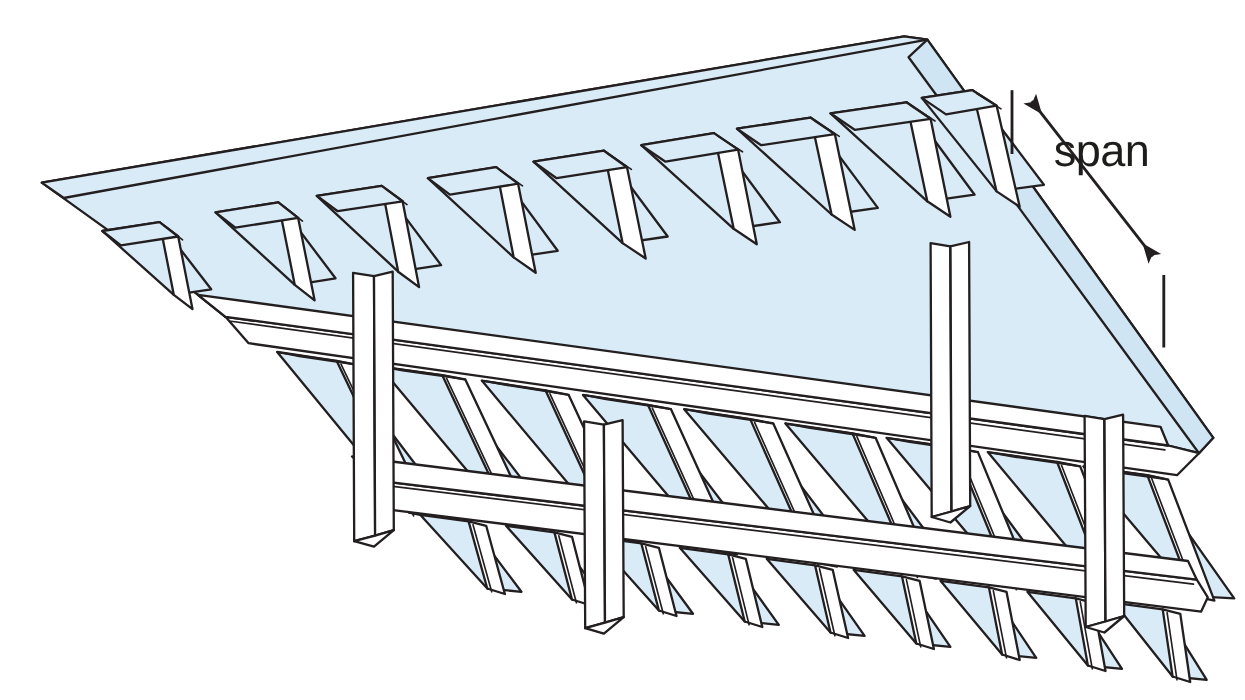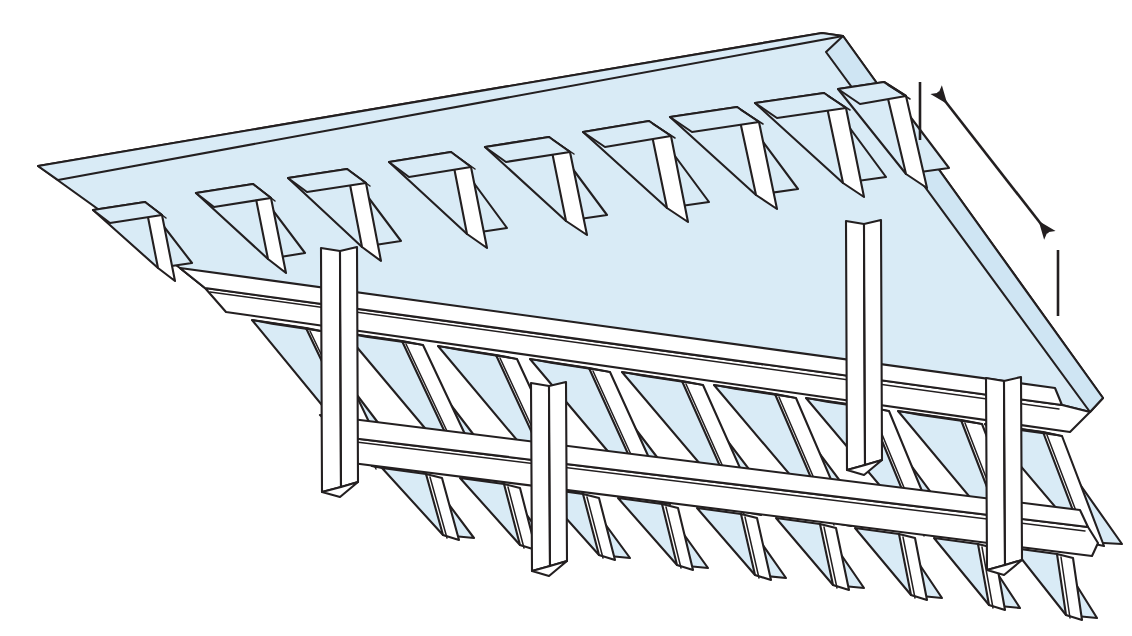--- a/index.html
+++ b/index.html
@@ -258,14 +258,15 @@
 
       <path class="tickln" d="M920,82 L920,140"></path>
 
       <path class="tickln" d="M1058,250 L1058,316"></path>
 
       <path class="dimln" d="M938,92 L1048,233" marker-start="url(#arrowUp)" marker-end="url(#arrowUp)"></path>
     </g>
 
   </svg>
 
+  <div class="span-label">span</div>
 
 </div>
 
 </body></html>

